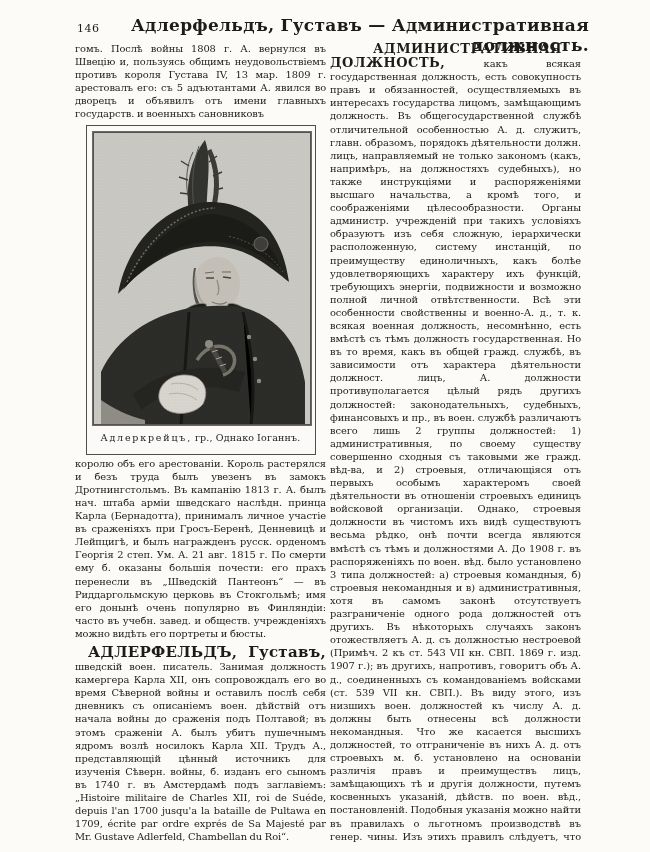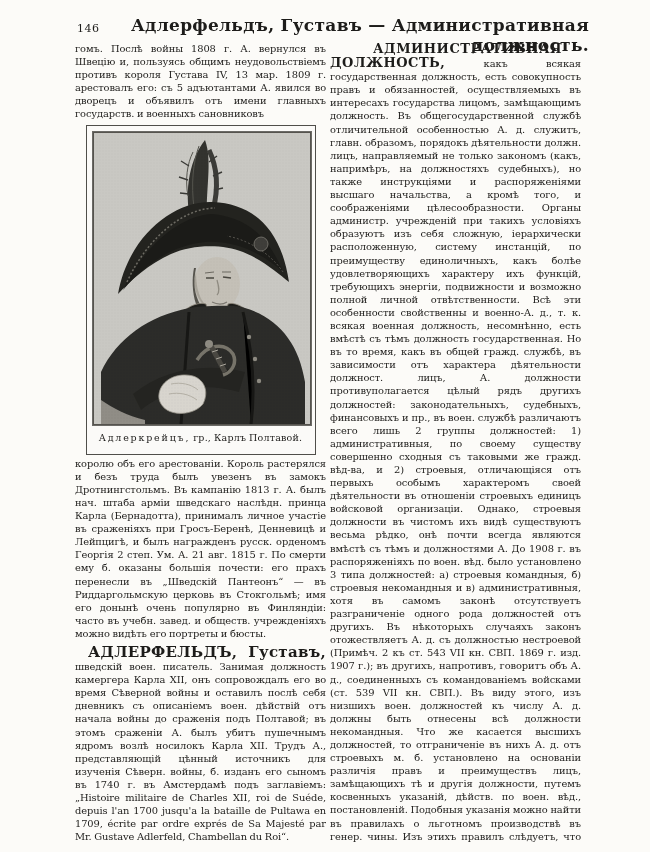--- a/index.html
+++ b/index.html
@@ -102,21 +102,21 @@
         <path d="M66,262 C68,248 84,240 100,244 C112,248 116,260 110,272 C102,282 84,284 74,278 C68,274 65,268 66,262 Z" fill="#d8d5ce" stroke="#9b978d" stroke-width="0.8"></path>
         <path d="M78,252 C88,250 98,252 105,258 M76,262 C86,260 96,262 104,268" stroke="#b3afa5" stroke-width="1" fill="none"></path>
 
         <path d="M8,293 L8,268 C20,276 34,284 52,288 L52,293 Z" fill="#908d86"></path>
 
         <rect x="0" y="0" width="218" height="293" fill="url(#stip)"></rect>
         <rect x="0.5" y="0.5" width="217" height="292" fill="none" stroke="#55534e" stroke-width="1"></rect>
       </svg>
       <figcaption>
         <span class="cap-name">Адлеркрейцъ,</span>
-        <span>гр., Карлъ Полтавой.</span>
+        <span>гр., Однако Іоганнъ.</span>
       </figcaption>
     </figure>
 
     <p>королю объ его арестованіи. Король растерялся и безъ труда былъ увезенъ въ замокъ Дротнингстольмъ. Въ кампанію 1813 г. А. былъ нач. штаба арміи шведскаго наслѣдн. принца Карла (Бернадотта), принималъ личное участіе въ сраженіяхъ при Гросъ-Беренѣ, Денневицѣ и Лейпцигѣ, и былъ награжденъ русск. орденомъ Георгія 2 степ. Ум. А. 21 авг. 1815 г. По смерти ему б. оказаны большія почести: его прахъ перенесли въ „Шведскій Пантеонъ“ — въ Риддаргольмскую церковь въ Стокгольмѣ; имя его донынѣ очень популярно въ Финляндіи: часто въ учебн. завед. и обществ. учрежденіяхъ можно видѣть его портреты и бюсты.</p>
 
     <p class="indent article-block">
       <span class="run-in-title">АДЛЕРФЕЛЬДЪ, Густавъ,</span>
       <span>шведскій воен. писатель. Занимая должность камергера Карла XII, онъ сопровождалъ его во время Сѣверной войны и оставилъ послѣ себя дневникъ съ описаніемъ воен. дѣйствій отъ начала войны до сраженія подъ Полтавой; въ этомъ сраженіи А. былъ убитъ пушечнымъ ядромъ возлѣ носилокъ Карла XII. Трудъ А., представляющій цѣнный источникъ для изученія Сѣверн. войны, б. изданъ его сыномъ въ 1740 г. въ Амстердамѣ подъ заглавіемъ: „Histoire militaire de Charles XII, roi de Suéde, depuis l'an 1700 jusqu'a la bataille de Pultawa en 1709, écrite par ordre exprés de Sa Majesté par Mr. Gustave Adlerfeld, Chambellan du Roi“.</span>
     </p>
   </div>

